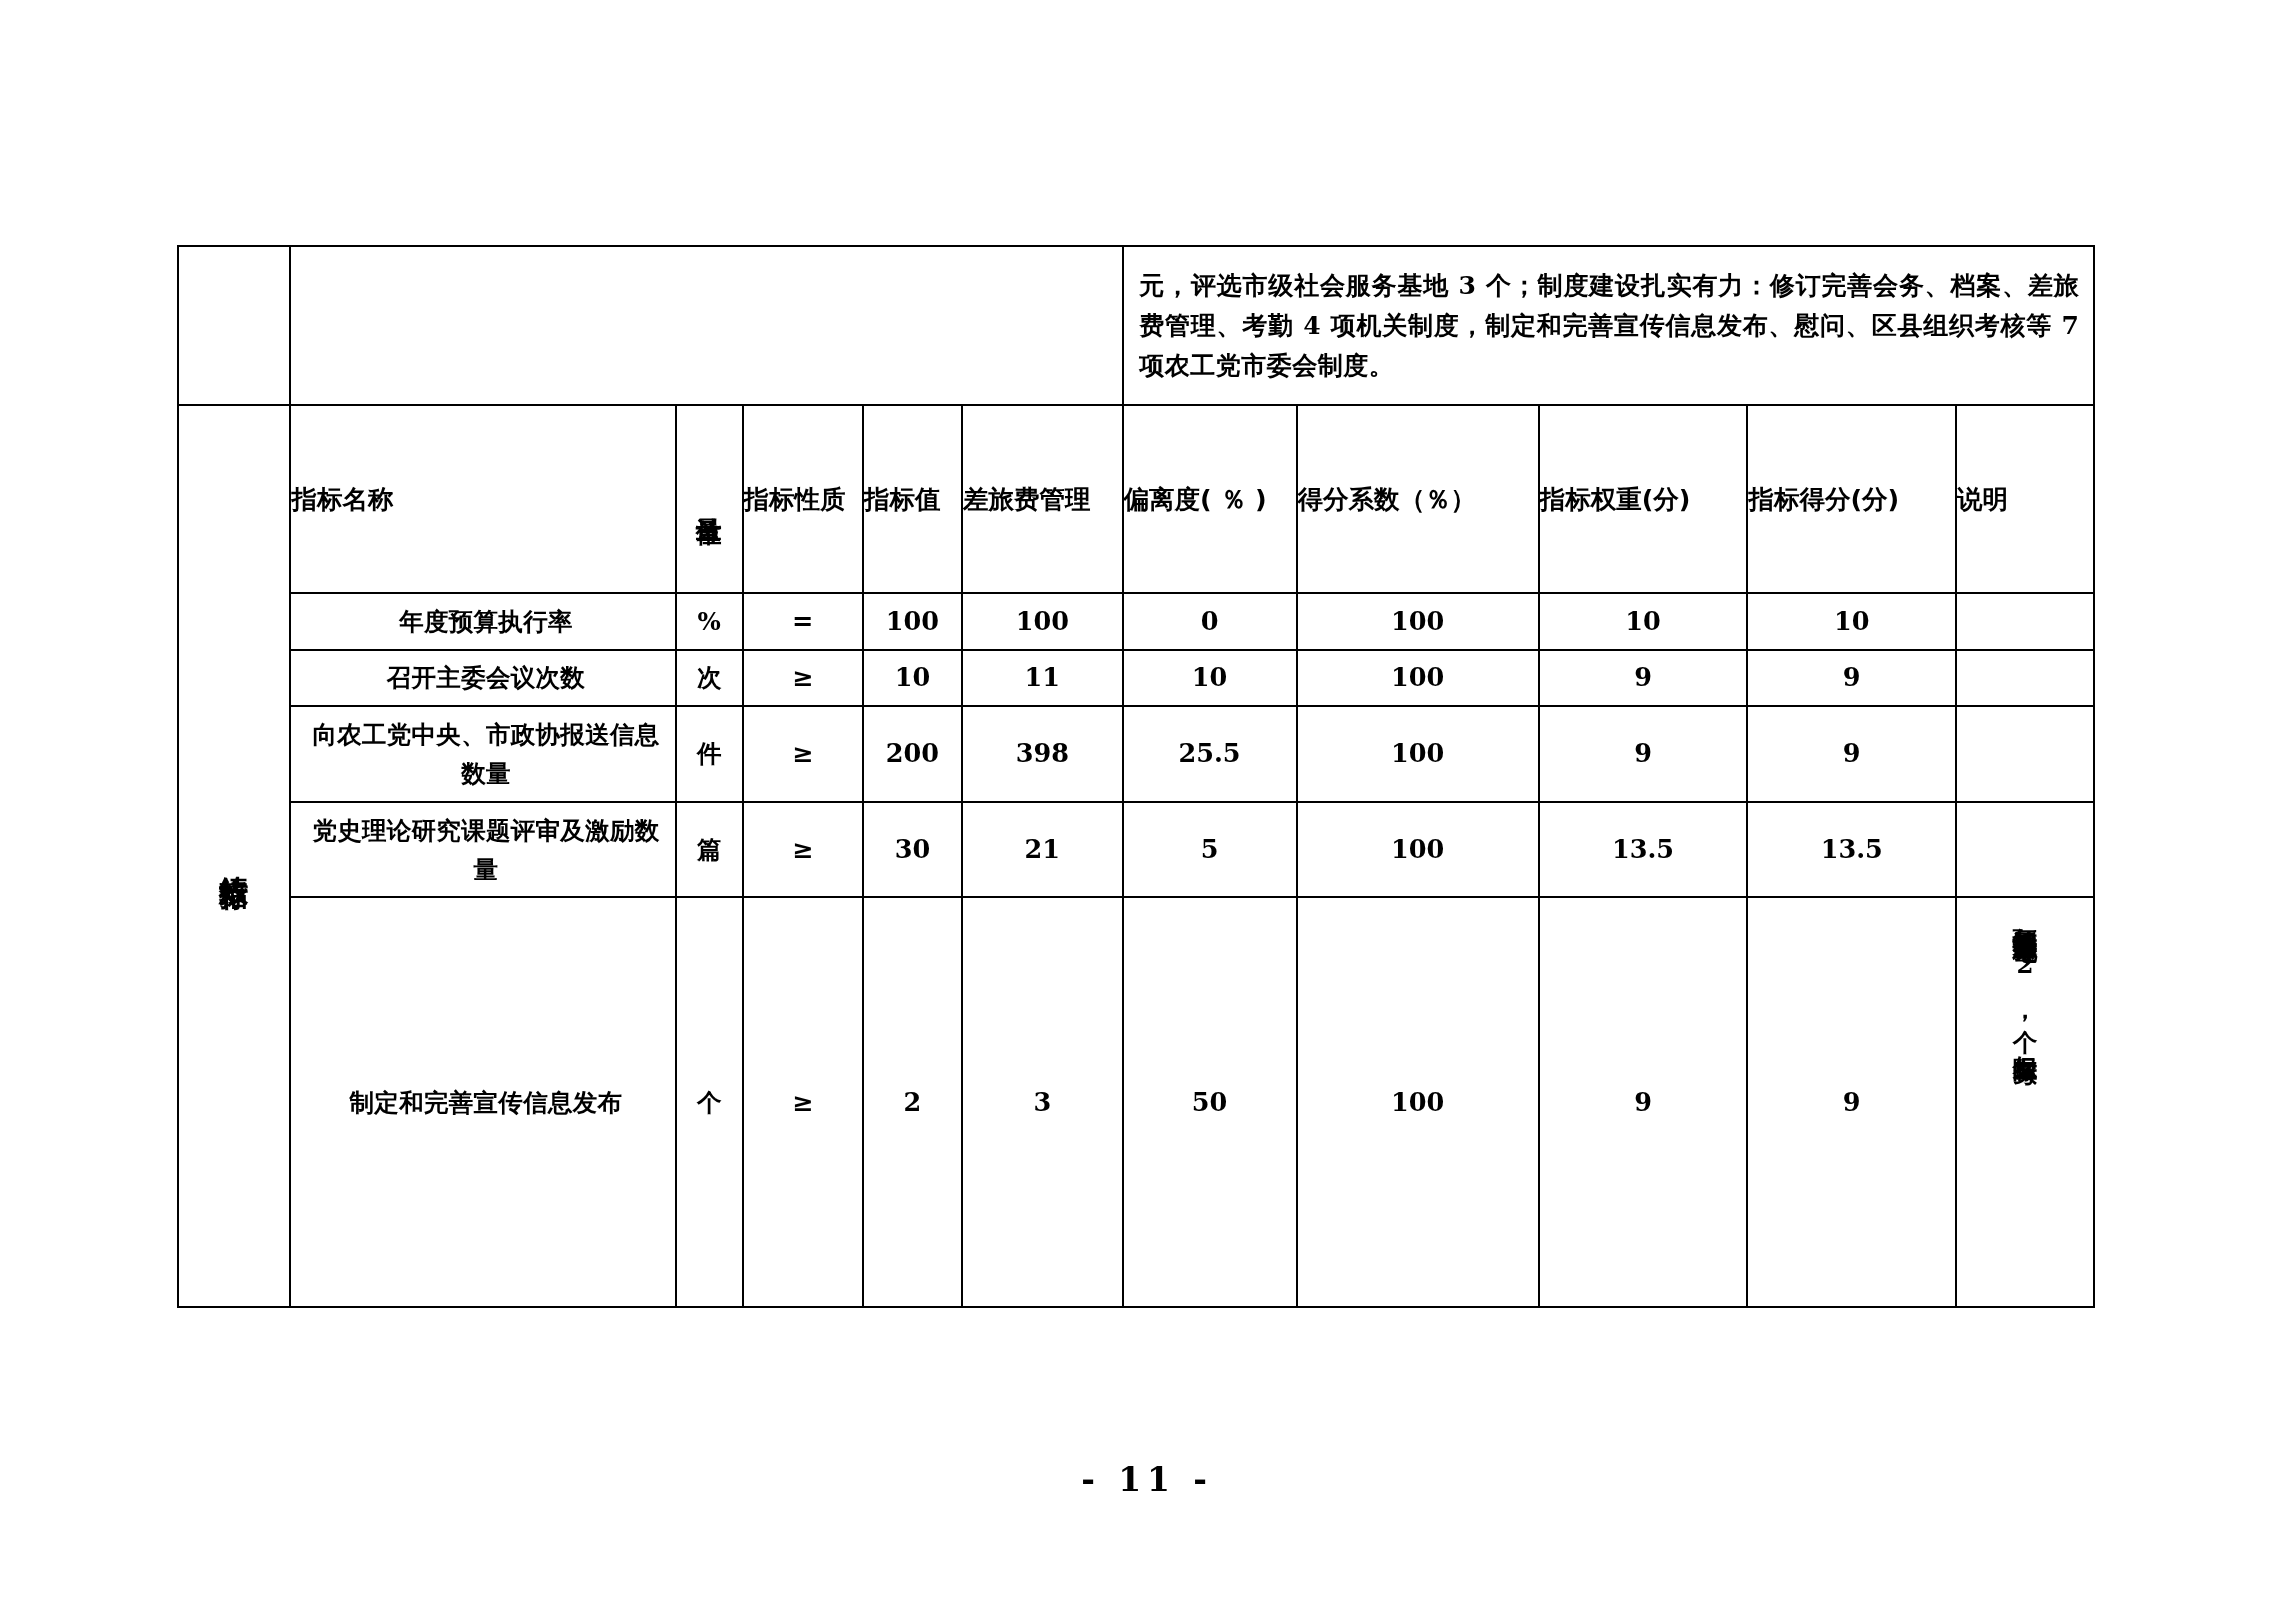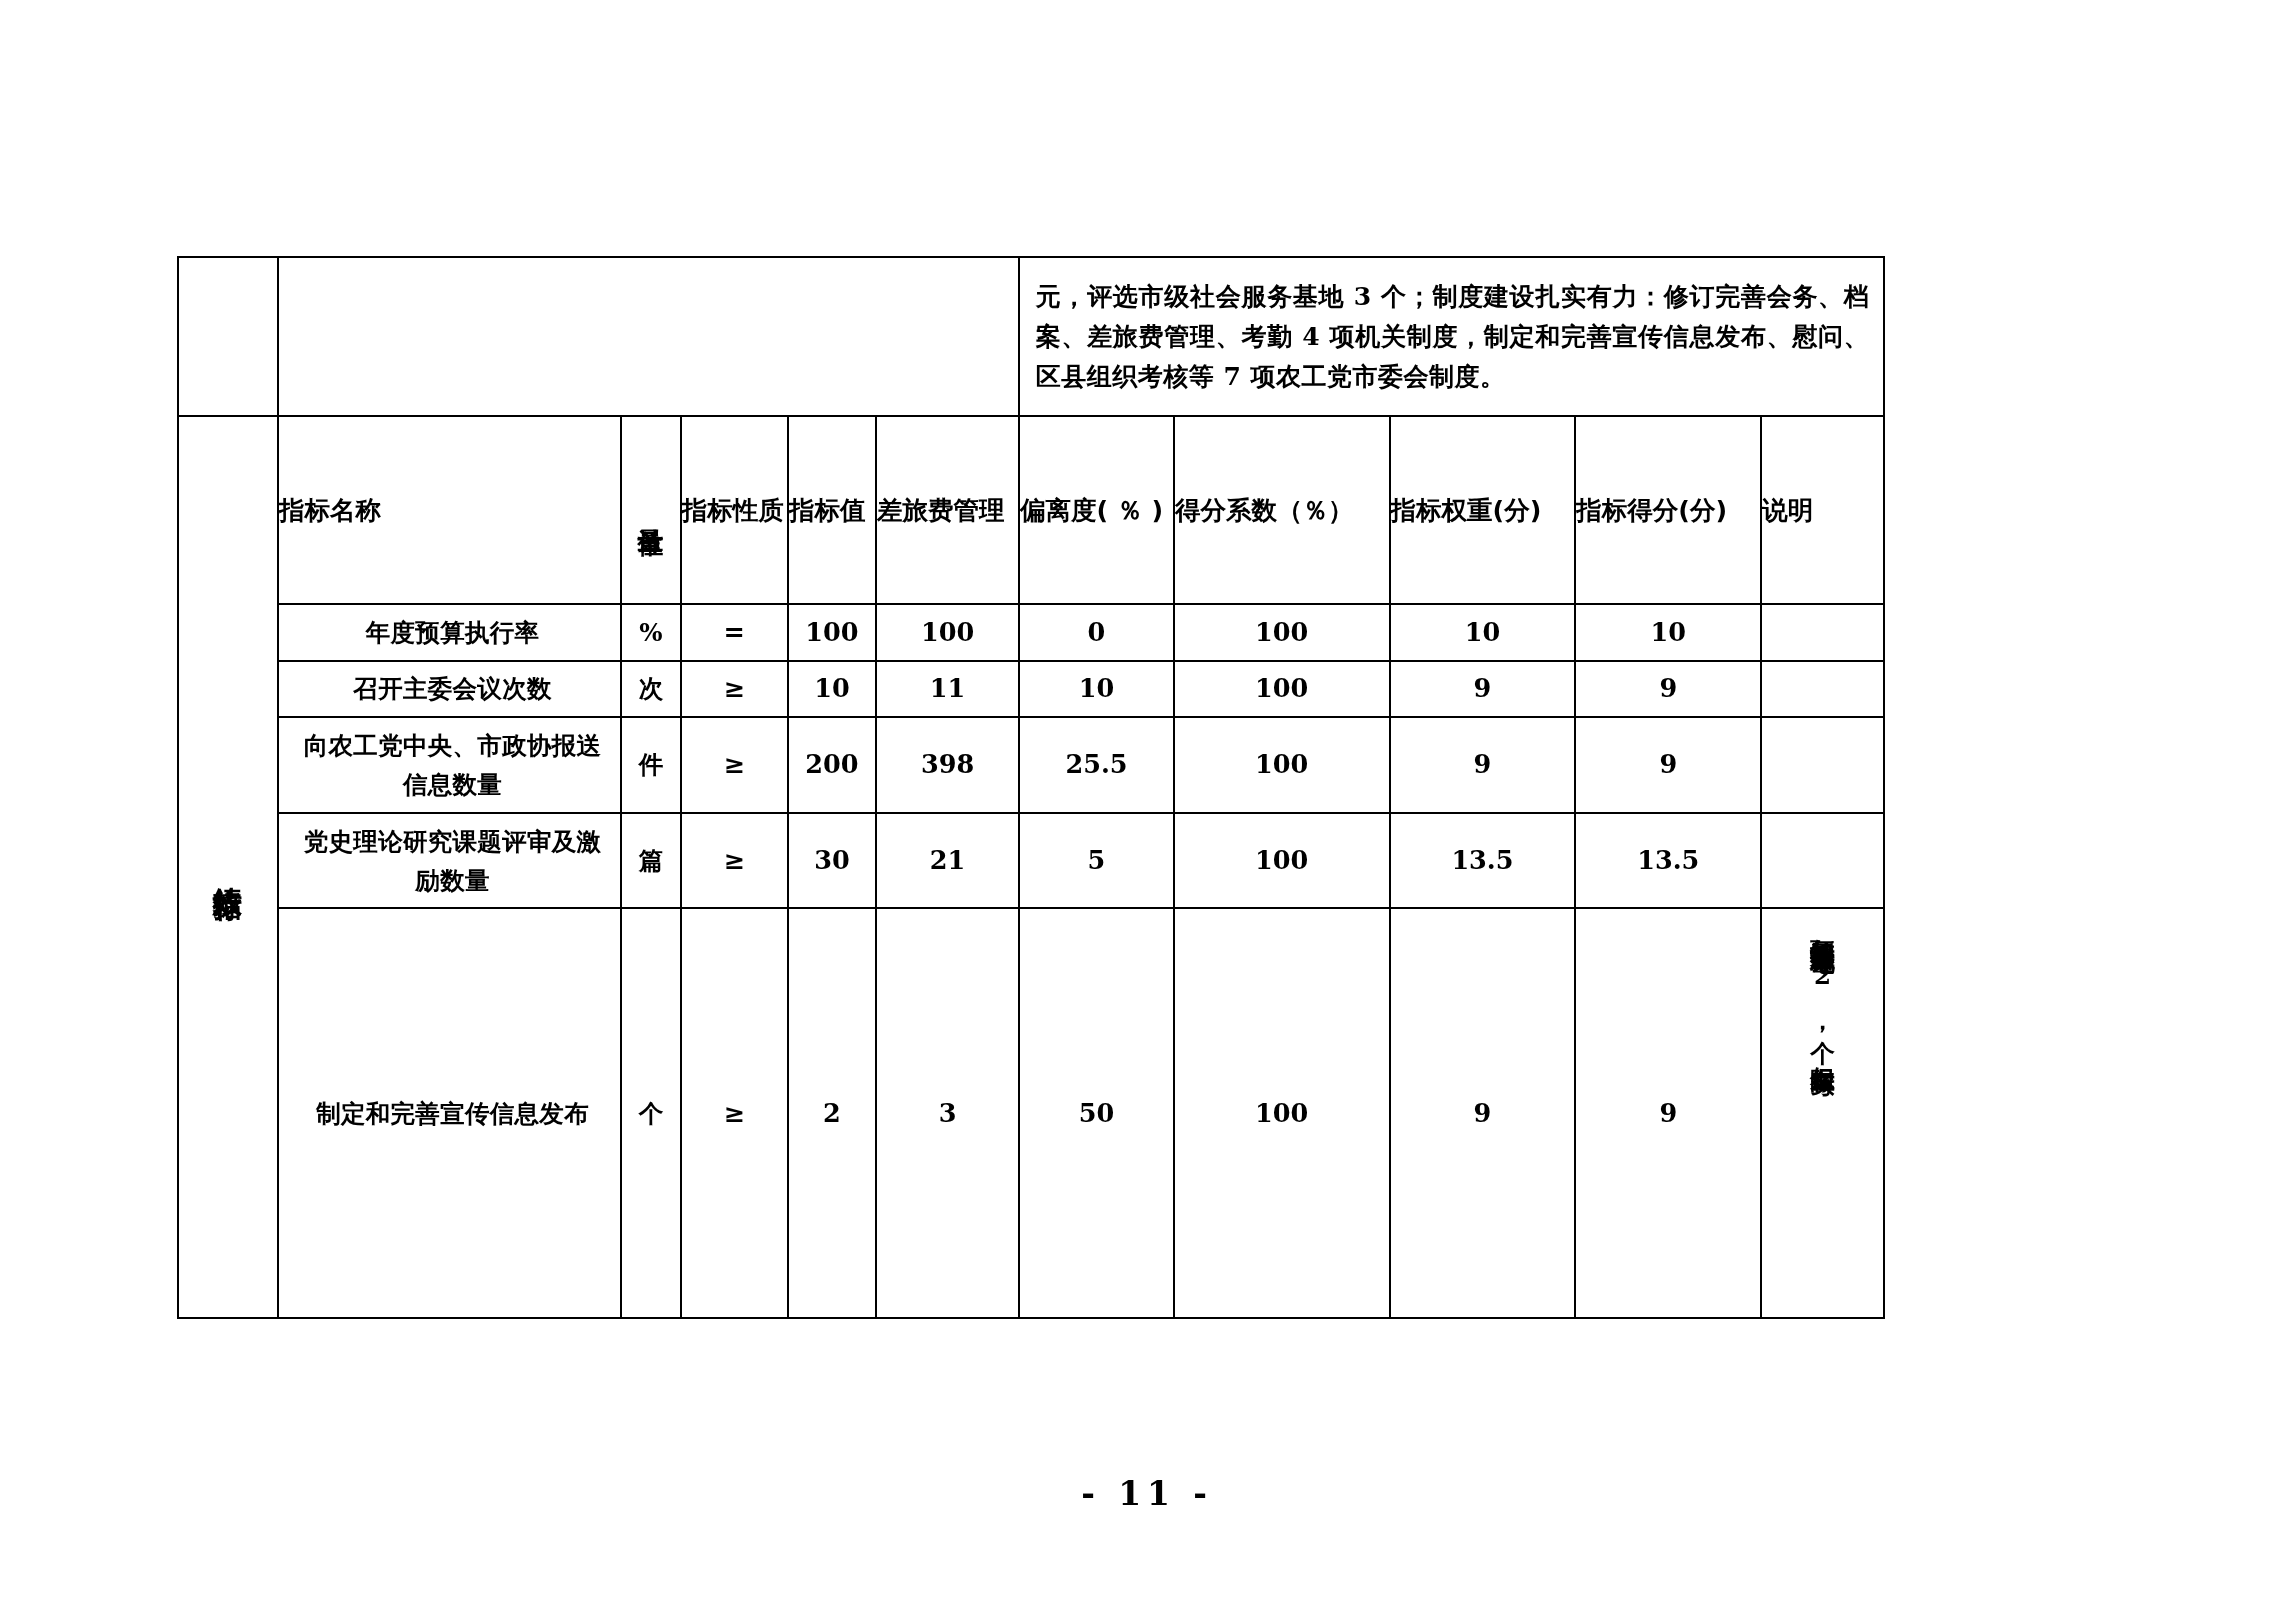--- a/index.html
+++ b/index.html
@@ -21,22 +21,22 @@
     left: 0; top: 0;
     width: 2294px;
     height: 1621px;
     background: #ffffff;
   }
 
   
   .sheet {
     position: absolute;
     left: 177px;
-    top: 256px;
-    width: 1708px;
+    top: 245px;
+    width: 1918px;
     border-collapse: collapse;
     table-layout: fixed;
   }
   .sheet td {
     border: 2px solid #000000;
     padding: 0;
     vertical-align: middle;
     background: #ffffff;
   }
 
@@ -169,21 +169,20 @@
   .page-num {
     position: absolute;
     left: 0;
     top: 1460px;
     width: 2294px;
     text-align: center;
     font-family: "DejaVu Serif", serif;
     font-size: 33px;
     font-weight: bold;
     letter-spacing: 5.9px;
-    margin-top: 14px;
   }
 </style>
 </head>
 <body>
 
 <div class="page">
 
   <table class="sheet">
     <colgroup>
       <col class="c-cat">

